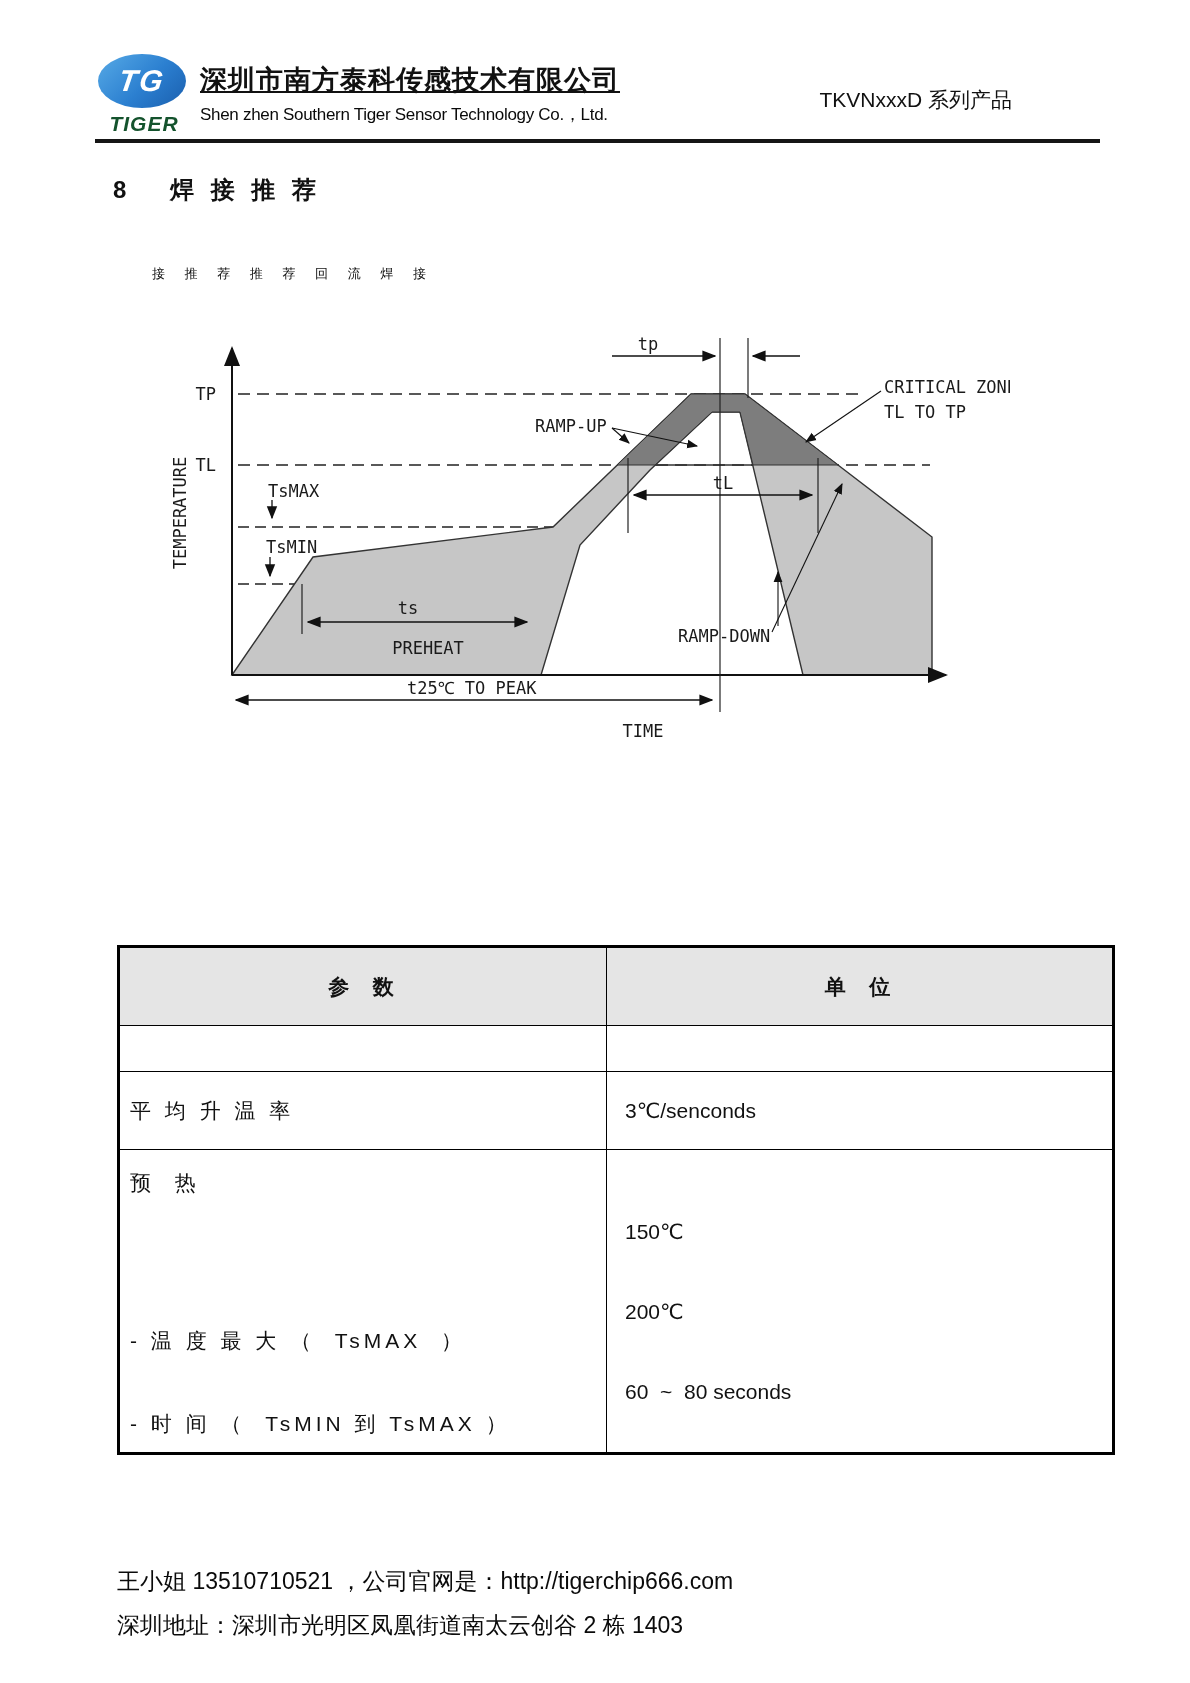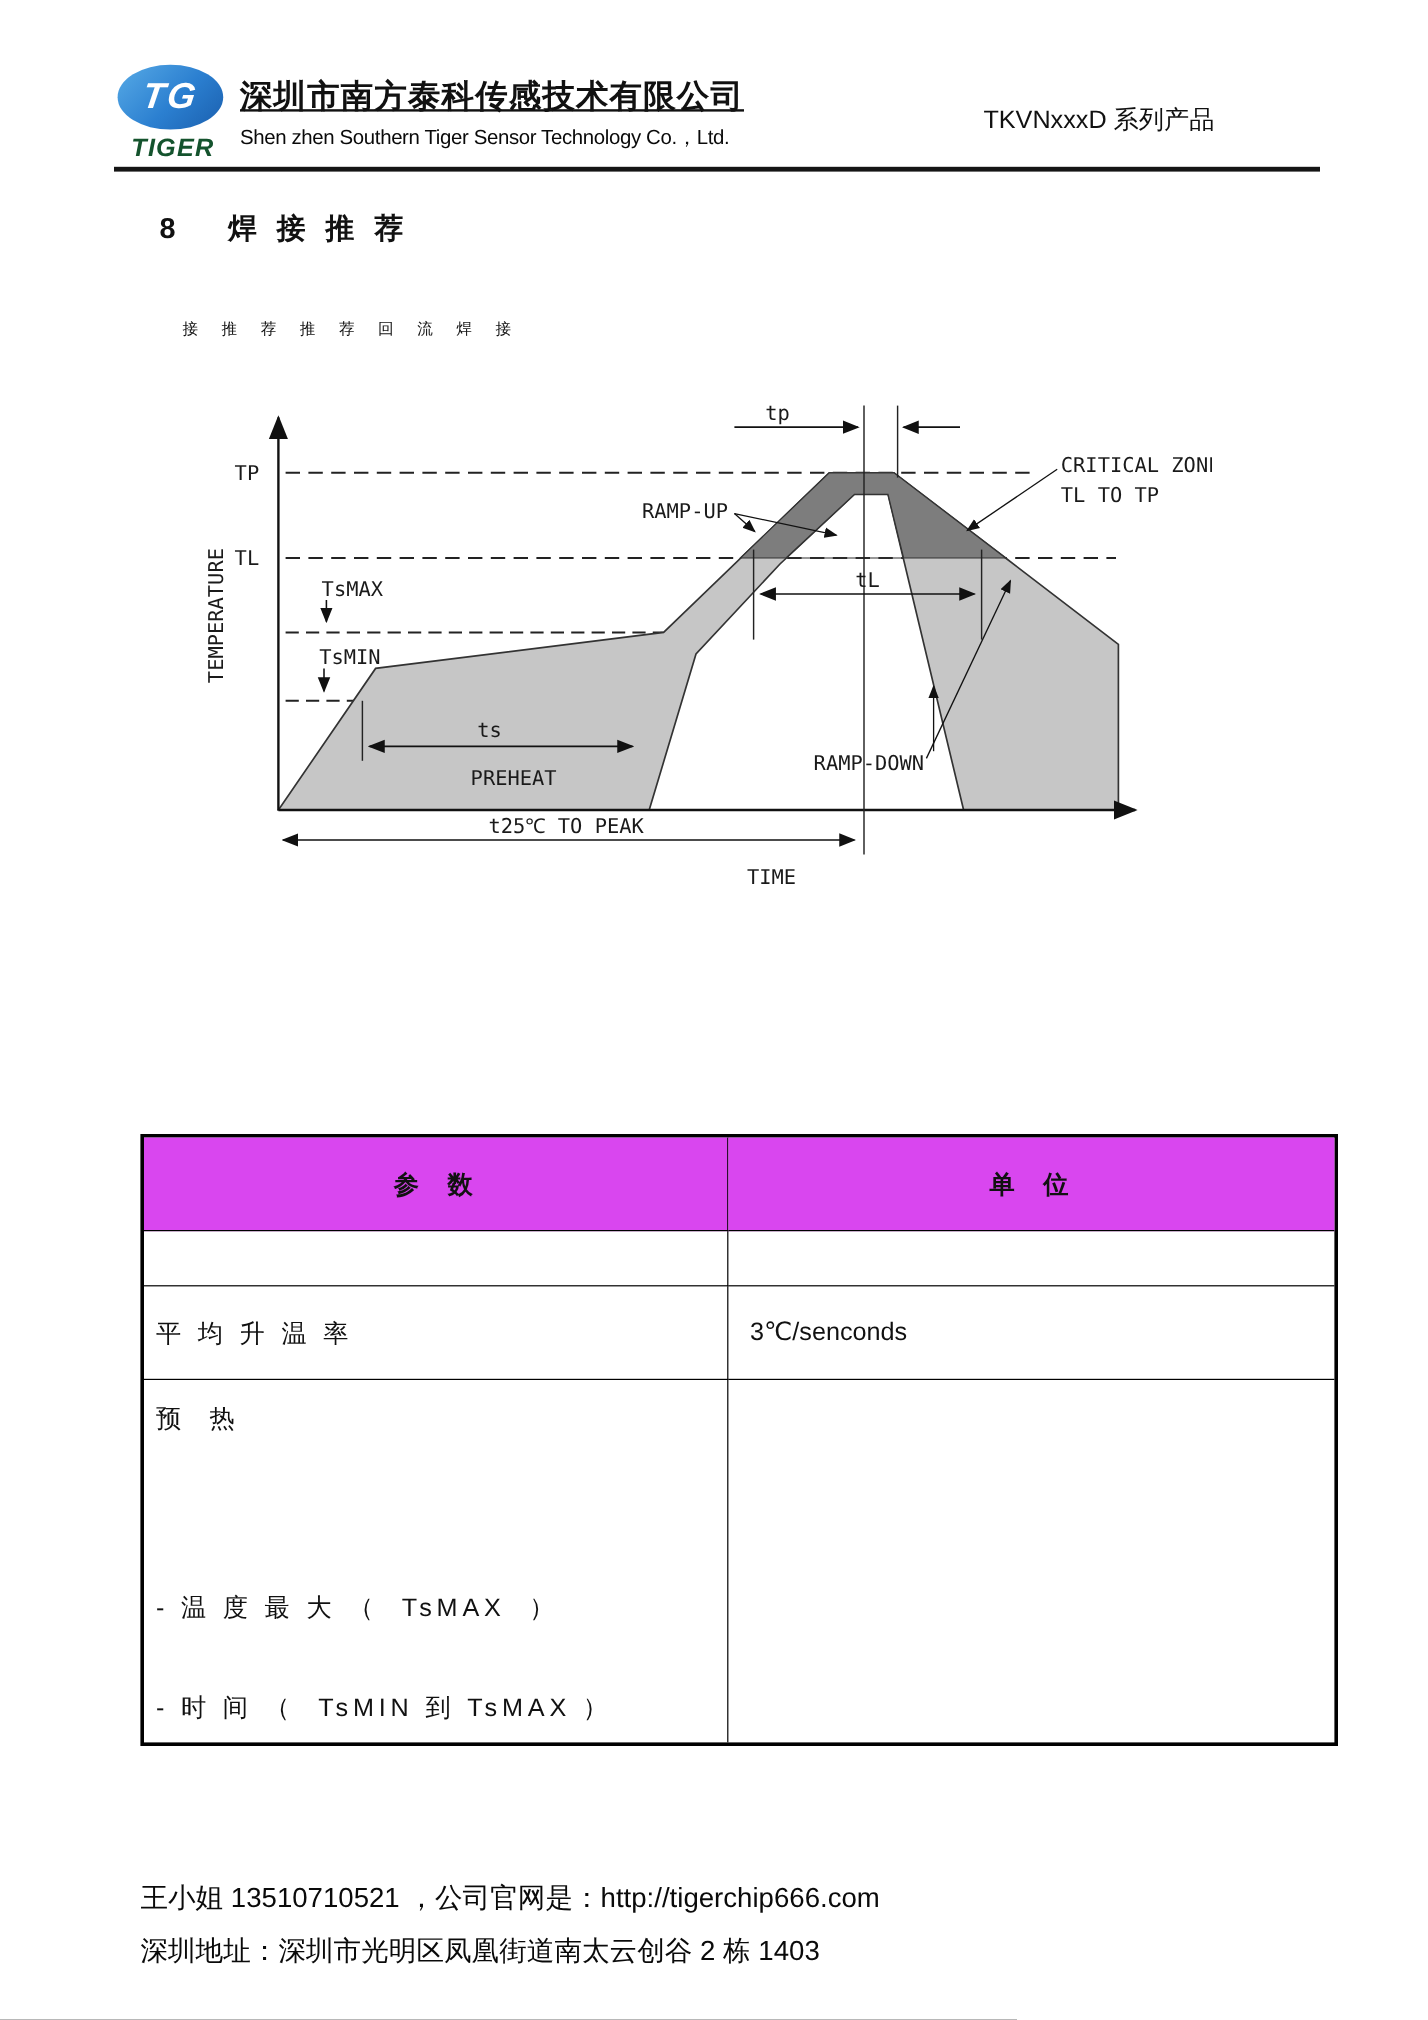--- a/index.html
+++ b/index.html
@@ -20,38 +20,38 @@
   .logo-tiger{position:absolute;left:0;top:58px;width:92px;text-align:center;
     font-style:italic;font-weight:bold;font-size:21px;color:#14532d;letter-spacing:1px;}
   .company-cn{position:absolute;left:200px;top:62px;font-size:27px;font-weight:bold;
     letter-spacing:1px;white-space:pre;text-decoration:underline;}
   .company-en{position:absolute;left:200px;top:103px;font-size:17px;letter-spacing:-0.3px;
     white-space:pre;color:#0a0a0a;}
   .product-series{position:absolute;left:690px;top:86px;width:322px;text-align:right;
     font-size:21px;white-space:pre;}
   .header-rule{position:absolute;left:95px;top:139px;width:1005px;height:3.5px;background:#151515;}
   
-  .sec-head{position:absolute;left:113px;top:174px;font-size:24px;font-weight:bold;white-space:pre;margin-left:20px;}
+  .sec-head{position:absolute;left:113px;top:174px;font-size:24px;font-weight:bold;white-space:pre;}
   .sec-num{display:inline-block;width:57px;}
   .sec-title{letter-spacing:5px;}
   .sec-sub{position:absolute;left:152px;top:265px;font-size:13px;letter-spacing:8px;white-space:pre;}
   
   .fig{position:absolute;left:150px;top:315px;width:860px;height:430px;}
   .fig text{font-family:"DejaVu Sans Mono","Liberation Mono",monospace;font-size:17px;fill:#1a1a1a;}
   
   .spec-table{
     position:absolute;left:117px;top:945px;width:998px;height:510px;
     border:3px solid #000;box-sizing:border-box;
     display:grid;grid-template-columns:487px 1fr;grid-template-rows:78px 46px 78px 1fr;
     font-size:21px;
   }
   .cell{position:relative;box-sizing:border-box;white-space:pre;}
   .cell.l{border-right:1.5px solid #000;}
   .cell.rb{border-bottom:1.5px solid #000;}
-  .th{background:#d946ef;display:flex;align-items:center;justify-content:center;
+  .th{background:#e5e5e5;display:flex;align-items:center;justify-content:center;
     font-weight:bold;letter-spacing:4px;}
   .param-cell{display:flex;align-items:center;padding-left:10px;letter-spacing:4px;}
   .unit-cell{display:flex;align-items:center;padding-left:18px;}
   .ml{position:absolute;left:10px;height:30px;line-height:30px;letter-spacing:4px;white-space:pre;}
   .mv{position:absolute;left:18px;height:30px;line-height:30px;white-space:pre;}
   
   .footer-line{position:absolute;left:117px;font-size:23px;white-space:pre;color:#0a0a0a;}
 </style>
 </head>
 <body>
@@ -144,18 +144,23 @@
     <div class="cell rb"></div>
 
     <div class="cell l rb param-cell">平 均 升 温 率</div>
     <div class="cell rb unit-cell">3℃/senconds</div>
 
     <div class="cell l">
       <div class="ml" style="top:18px">预  热</div>
       <div class="ml" style="top:176px">- 温 度 最 大 （  TsMAX  ）</div>
       <div class="ml" style="top:259px">- 时 间 （  TsMIN 到 TsMAX ）</div>
     </div>
+    <div class="cell">
+      <div class="mv" style="top:67px">150℃</div>
+      <div class="mv" style="top:147px">200℃</div>
+      <div class="mv" style="top:227px">60  ~  80 seconds</div>
+    </div>
   </div>
 
   <div class="footer-line" style="top:1566px">王小姐 13510710521 ，公司官网是：http://tigerchip666.com</div>
   <div class="footer-line" style="top:1610px">深圳地址：深圳市光明区凤凰街道南太云创谷 2 栋 1403</div>
 
 </div>
 
 </body></html>

